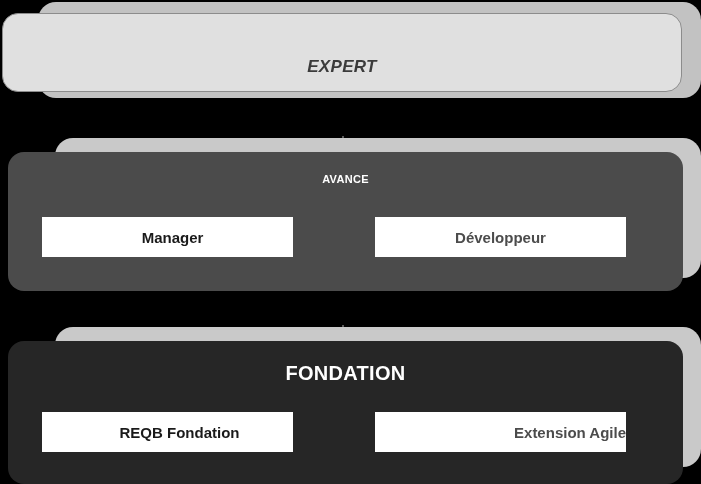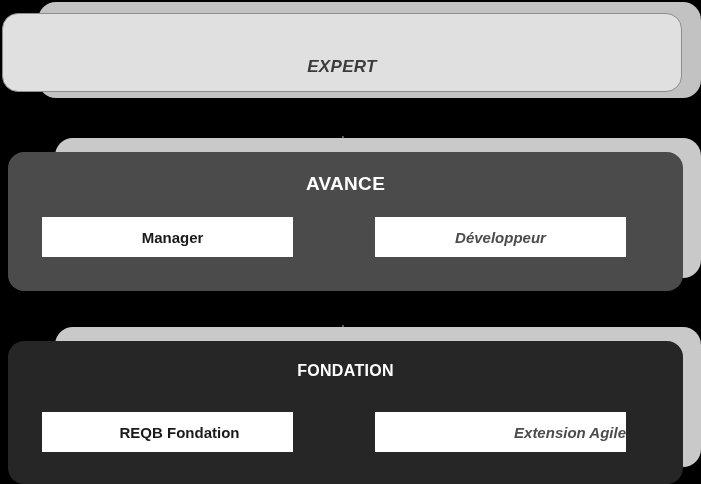--- a/index.html
+++ b/index.html
@@ -82,26 +82,26 @@
     white-space: nowrap;
   }
   .level-expert .level-title {
     color: #3b3b3b;
     font-style: italic;
     font-size: 17px;
     top: 44px;
   }
   .level-avance .level-title {
     color: #ffffff;
-    font-size: 19px;
+    font-size: 11px;
     top: 22px;
   }
   .level-fondation .level-title {
     color: #ffffff;
-    font-size: 16px;
+    font-size: 20px;
     top: 22px;
   }
 
   
   .chip {
     position: absolute;
     box-sizing: border-box;
     background: #ffffff;
     display: flex;
     align-items: center;
@@ -114,21 +114,20 @@
     font-weight: bold;
     line-height: 1;
     white-space: nowrap;
   }
   .chip-label.plain {
     color: #1a1a1a;
     font-style: normal;
   }
   .chip-label.italic {
     color: #4c4c4c;
-    font-style: italic;
   }
 
   
   .connector {
     position: absolute;
     background: #5a5a5a;
     width: 2px;
   }
 </style>
 </head>

